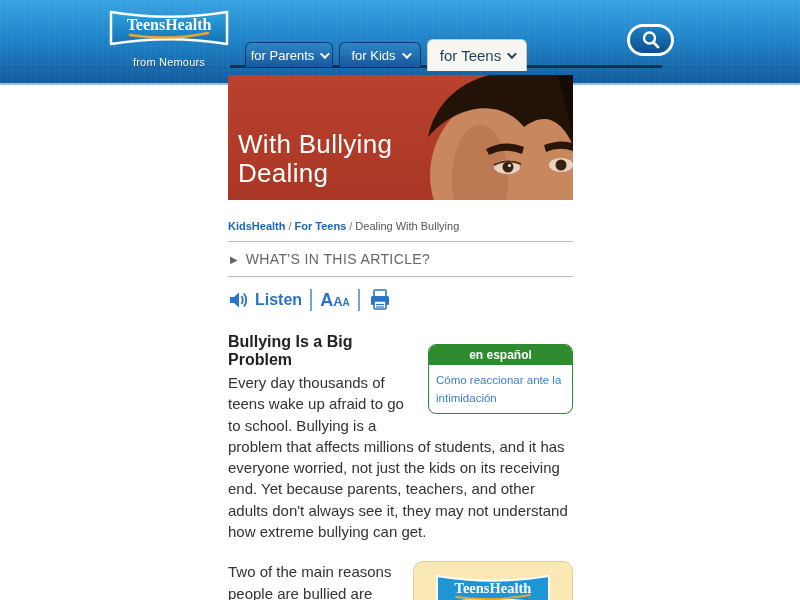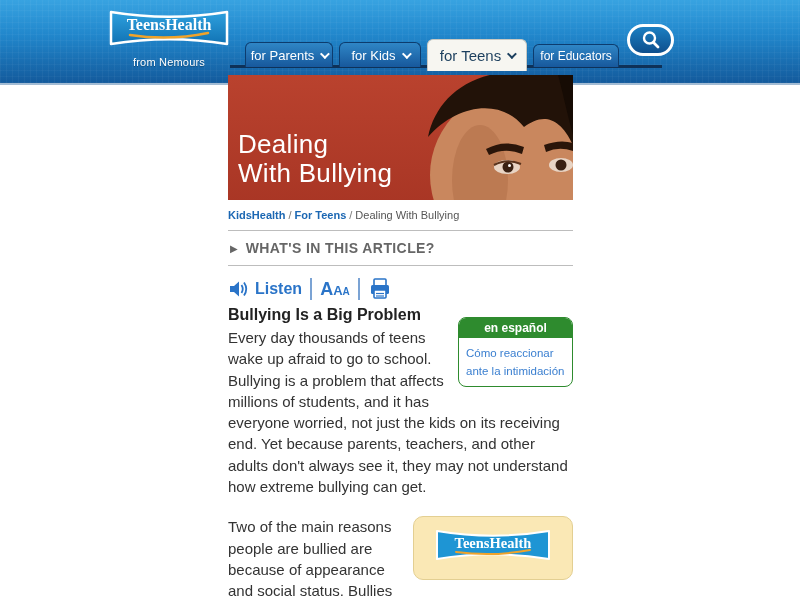--- a/index.html
+++ b/index.html
@@ -39,42 +39,42 @@
     background:linear-gradient(180deg,#1c7fc2,#0e4f8d);
     display:flex; align-items:center; justify-content:center; }
 
   
   .content{ position:absolute; left:228px; top:75px; width:345px; }
 
   .hero{ position:relative; width:345px; height:125px; overflow:hidden; }
   .hero-title{ position:absolute; left:10px; bottom:12px; color:#fff;
     font-size:26px; line-height:1.12; font-weight:normal; letter-spacing:.3px; }
 
-  .breadcrumb{ margin-top:9px; font-size:11px; color:#555; }
+  .breadcrumb{ margin-top:20px; font-size:11px; color:#555; }
   .breadcrumb a{ color:#1b67b3; font-weight:bold; text-decoration:none; cursor:pointer; }
   .crumb-sep{ color:#777; margin:0 3px; }
 
   .hr{ border:none; border-top:1px solid #bdbdbd; margin:9px 0 0 0; }
 
   .toc-row{ display:flex; align-items:center; gap:8px; padding:9px 2px; cursor:pointer; }
   .toc-arrow{ color:#666; font-size:10px; }
-  .toc-label{ color:#666; font-weight:bold; font-size:14px; letter-spacing:.4px; }
+  .toc-label{ color:#666; font-weight:normal; font-size:14px; letter-spacing:.4px; }
 
   .toolbar{ display:flex; align-items:center; gap:8px; margin:10px 0 2px 0; height:26px;}
   .tb-sep{ width:2px; height:22px; background:#7ba3d4; }
   .listen{ display:flex; align-items:center; gap:5px; color:#2a74c8; font-weight:bold;
     font-size:16px; cursor:pointer; }
   .fontsize{ display:flex; align-items:baseline; color:#2a74c8; font-weight:bold; cursor:pointer;}
   .fontsize .a1{ font-size:18px; } .fontsize .a2{ font-size:13px; } .fontsize .a3{ font-size:10px; }
   .print-btn{ cursor:pointer; display:flex; align-items:center; }
 
-  .article h2{ font-size:16px; color:#222; margin:4px 0 3px 0; }
+  .article h2{ font-size:16px; color:#222; margin:20px 0 3px 0; }
   .article p{ font-size:15px; color:#333; line-height:1.42; margin-bottom:19px; }
 
-  .espanol{ float:right; width:115px; margin:11px 0 6px 10px;
+  .espanol{ float:right; width:145px; margin:11px 0 6px 10px;
     border:1px solid #2e8b2e; border-radius:8px; background:#fff; overflow:hidden; }
   .espanol-head{ background:#2e8b2e; color:#fff; font-weight:bold; font-size:12px;
     text-align:center; padding:3px 0; }
   .espanol-body{ padding:5px 7px 7px 7px; }
   .espanol-body a{ color:#3a7fd0; font-size:11.5px; line-height:1.3; text-decoration:none;
     cursor:pointer; }
 
   .poll{ float:right; width:160px; margin:0 0 6px 9px; padding:10px 11px 12px 11px;
     background:#fae8b5; border:1px solid #e3cf92; border-radius:10px; text-align:center; }
 </style>
@@ -104,23 +104,20 @@
     <span>for Kids</span>
     <span class="chev"></span>
   </div>
   <div class="tab tab-parents">
     <span>for Parents</span>
     <span class="chev"></span>
   </div>
   <div class="tab tab-teens">
     <span>for Teens</span>
     <span class="chev dark"></span>
-  </div>
-  <div class="tab tab-educators">
-    <span>for Educators</span>
   </div>
 
   <div class="search-btn">
     <svg width="22" height="22" viewBox="0 0 22 22">
       <circle cx="9.5" cy="9" r="5.5" fill="none" stroke="#fff" stroke-width="2.4"></circle>
       <line x1="13.5" y1="13.5" x2="18" y2="18" stroke="#fff" stroke-width="2.8" stroke-linecap="round"></line>
     </svg>
   </div>
 </header>
 
@@ -144,22 +141,22 @@
       <path d="M258,74 Q276,64 296,72 L294,79 Q277,72 261,80 Z" fill="#2a1509"></path>
       <path d="M316,70 Q332,64 345,68 L345,76 Q331,71 318,77 Z" fill="#2a1509"></path>
       <ellipse cx="279" cy="92" rx="13" ry="7" fill="#e8d4c4"></ellipse>
       <circle cx="280" cy="92" r="5.5" fill="#3a2113"></circle>
       <circle cx="281.5" cy="90.5" r="1.5" fill="#fff"></circle>
       <ellipse cx="333" cy="90" rx="12" ry="7" fill="#e8d4c4"></ellipse>
       <circle cx="333" cy="90" r="5.5" fill="#3a2113"></circle>
       <path d="M266,90 Q279,83 293,89" fill="none" stroke="#5a331c" stroke-width="2"></path>
     </svg>
     <div class="hero-title">
+      <div>With Bullying</div>
       <div>Dealing</div>
-      <div>With Bullying</div>
     </div>
   </div>
 
   <div class="breadcrumb">
     <a>KidsHealth</a><span class="crumb-sep">/</span><a>For Teens</a><span class="crumb-sep">/</span><span>Dealing With Bullying</span>
   </div>
 
   <hr class="hr">
 
   <div class="toc-row">

